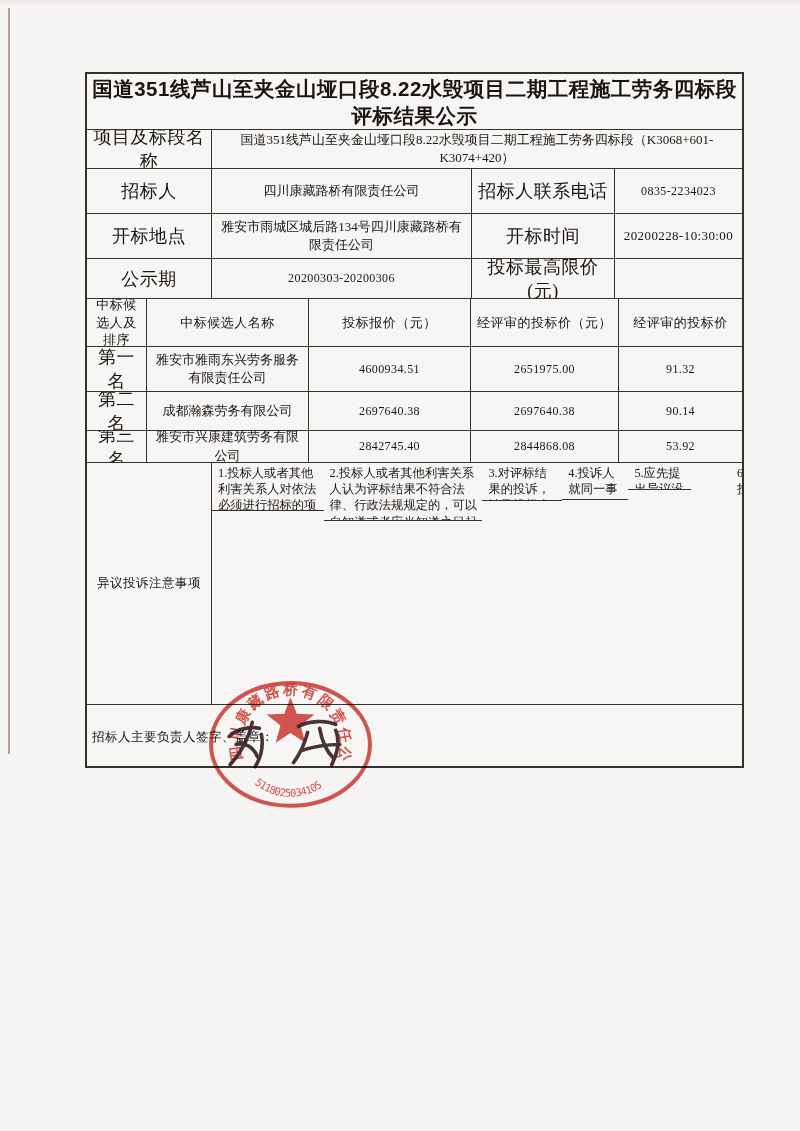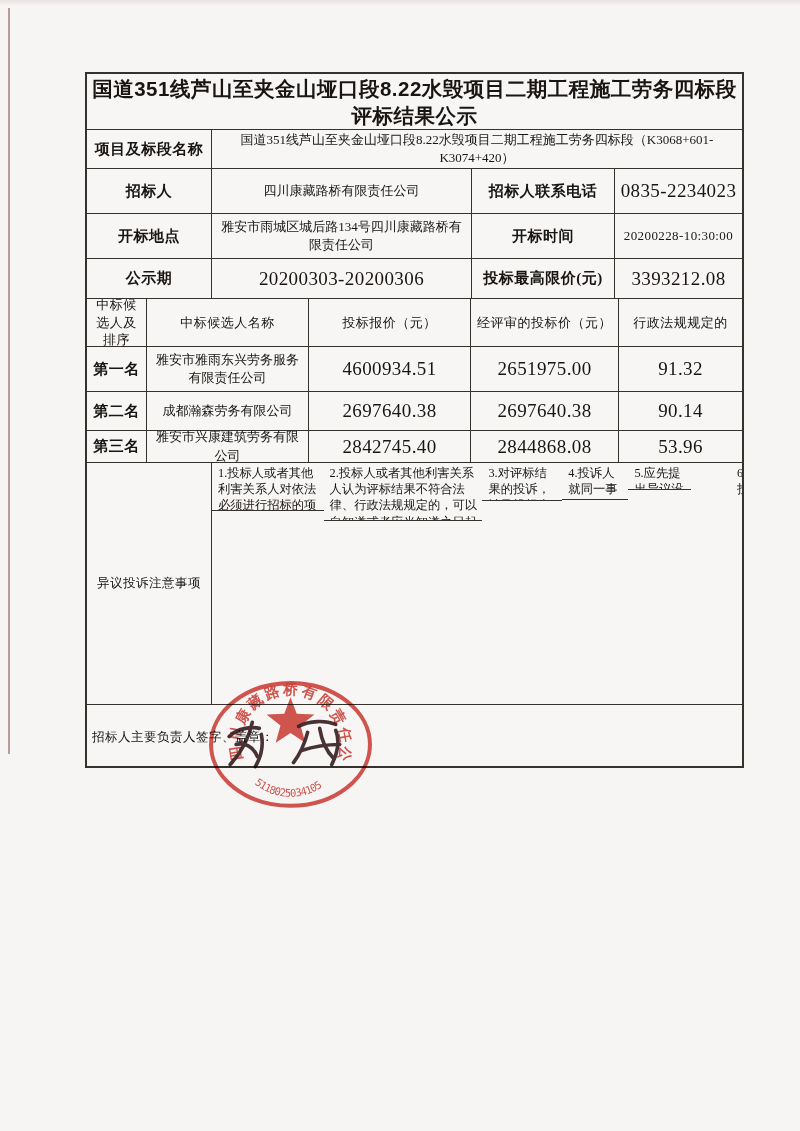--- a/index.html
+++ b/index.html
@@ -18,23 +18,23 @@
   .row{display:flex;box-sizing:border-box;border-bottom:1px solid #35312d;}
   .row:last-child{border-bottom:none;}
   .cell{box-sizing:border-box;border-right:1px solid #35312d;display:flex;align-items:center;justify-content:center;text-align:center;padding:2px 5px;overflow:hidden;}
   .cell.last{border-right:none;}
   .title-row{height:56px;flex-direction:column;justify-content:flex-end;align-items:center;
     font-family:"Liberation Sans","DejaVu Sans",sans-serif;font-weight:bold;font-size:20.5px;line-height:1.32;letter-spacing:.5px;}
   .h39{height:39px;} .h45{height:45px;} .h40{height:40px;} .h48{height:48px;} .h32{height:32px;} .h65{height:65px;border-bottom:none;}
   .w125{width:125px;} .w260{width:260px;} .w143{width:143px;}
   .w60{width:60px;} .w162{width:162px;} .w148{width:148px;}
   .flex1{flex:1;}
-  .lbl{font-size:15px;letter-spacing:.5px;font-weight:bold;}
+  .lbl{font-size:18px;letter-spacing:.5px;}
   .val{font-size:13px;}
-  .num{font-size:19px;letter-spacing:.4px;}
+  .num{font-size:12px;letter-spacing:.4px;}
   .hdr{font-size:13px;letter-spacing:.5px;line-height:1.35;}
   .name{font-size:13px;line-height:1.4;}
   .obj-row{display:flex;height:242px;border-bottom:1px solid #35312d;box-sizing:border-box;}
   .obj-label{width:125px;box-sizing:border-box;border-right:1px solid #35312d;display:flex;align-items:center;justify-content:center;font-size:12.5px;letter-spacing:.5px;}
   .obj-items{flex:1;display:flex;flex-direction:row;}
   .obj-item{box-sizing:border-box;border-bottom:1px solid #35312d;font-size:12.3px;line-height:1.32;text-align:left;padding:2px 5px 0 6px;overflow:hidden;}
   .obj-item:last-child{border-bottom:none;margin-left:40px;}
   .oi1{height:48px;} .oi2{height:58px;} .oi3{height:38px;} .oi4{height:37px;} .oi5{height:27px;} .oi6{height:34px;flex:1;}
   .sig-row{display:flex;align-items:center;padding-left:5px;font-size:12.5px;letter-spacing:.5px;}
   .stamp{position:absolute;left:203px;top:678px;width:176px;height:146px;mix-blend-mode:multiply;z-index:5;}
@@ -68,29 +68,28 @@
     <div class="cell w125 lbl">开标地点</div>
     <div class="cell w260 val" style="line-height:1.4">雅安市雨城区城后路134号四川康藏路桥有限责任公司</div>
     <div class="cell w143 lbl">开标时间</div>
     <div class="cell flex1 last num" style="font-size:13px">20200228-10:30:00</div>
   </div>
 
   <div class="row h40">
     <div class="cell w125 lbl">公示期</div>
     <div class="cell w260 num">20200303-20200306</div>
     <div class="cell w143 lbl">投标最高限价(元)</div>
-    <div class="cell flex1 last num">3393212.08</div>
   </div>
 
   <div class="row h48">
     <div class="cell w60 hdr" style="padding:2px 8px">中标候选人及排序</div>
     <div class="cell w162 hdr">中标候选人名称</div>
     <div class="cell w162 hdr">投标报价（元）</div>
     <div class="cell w148 hdr">经评审的投标价（元）</div>
-    <div class="cell flex1 last hdr">行政法规规定的</div>
+    <div class="cell flex1 last hdr">经评审的投标价</div>
   </div>
 
   <div class="row h45">
     <div class="cell w60 lbl">第一名</div>
     <div class="cell w162 name">雅安市雅雨东兴劳务服务有限责任公司</div>
     <div class="cell w162 num">4600934.51</div>
     <div class="cell w148 num">2651975.00</div>
     <div class="cell flex1 last num">91.32</div>
   </div>
 
@@ -100,21 +99,21 @@
     <div class="cell w162 num">2697640.38</div>
     <div class="cell w148 num">2697640.38</div>
     <div class="cell flex1 last num">90.14</div>
   </div>
 
   <div class="row h32">
     <div class="cell w60 lbl">第三名</div>
     <div class="cell w162 name">雅安市兴康建筑劳务有限公司</div>
     <div class="cell w162 num">2842745.40</div>
     <div class="cell w148 num">2844868.08</div>
-    <div class="cell flex1 last num">53.96</div>
+    <div class="cell flex1 last num">53.92</div>
   </div>
 
   <div class="obj-row">
     <div class="obj-label">异议投诉注意事项</div>
     <div class="obj-items">
       <div class="obj-item oi1">1.投标人或者其他利害关系人对依法必须进行招标的项目的评标结果有异议的，应当在中标候选人公示期间提出。招标人应当自收到异议之日起3日内作出答复；作出答复前，应当暂停招标投标活动。</div>
       <div class="obj-item oi2">2.投标人或者其他利害关系人认为评标结果不符合法律、行政法规规定的，可以自知道或者应当知道之日起5个工作日内向有关行政监督部门投诉。投诉前应当先向招标人提出异议，异议答复期间不计算在前款规定的期限内。投诉书应当符合《工程建设项目招标投标活动投诉处理办法》规定。</div>
       <div class="obj-item oi3">3.对评标结果的投诉，涉及投标人弄虚作假骗取中标的由行业主管部门负责受理，涉及评标错误或评标无效的由项目审批部门负责受理。</div>
       <div class="obj-item oi4">4.投诉人就同一事项向两个以上有权受理的行政监督部门投诉的，由最先收到投诉的行政监督部门负责处理。</div>
       <div class="obj-item oi5">5.应先提出异议没有提出异议，超过投诉时效等不符合受理条件的投诉，有关行政监督部门不予受理；</div>

